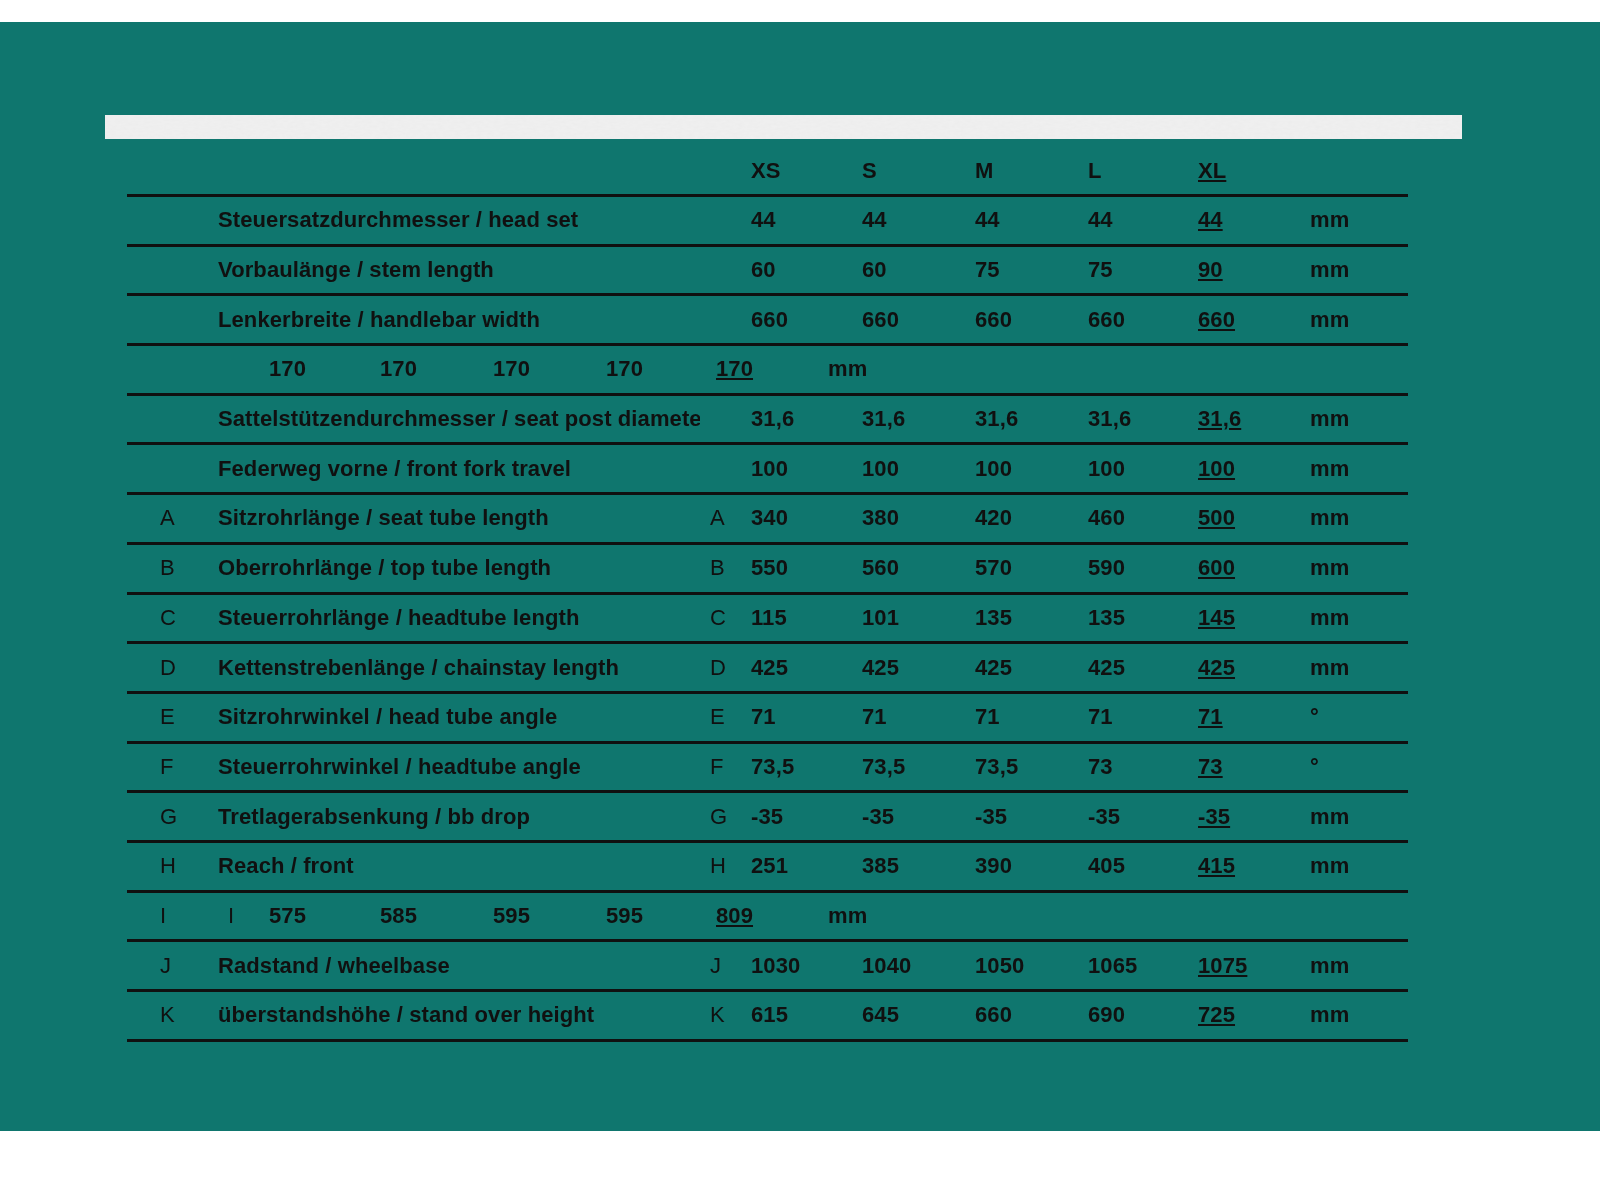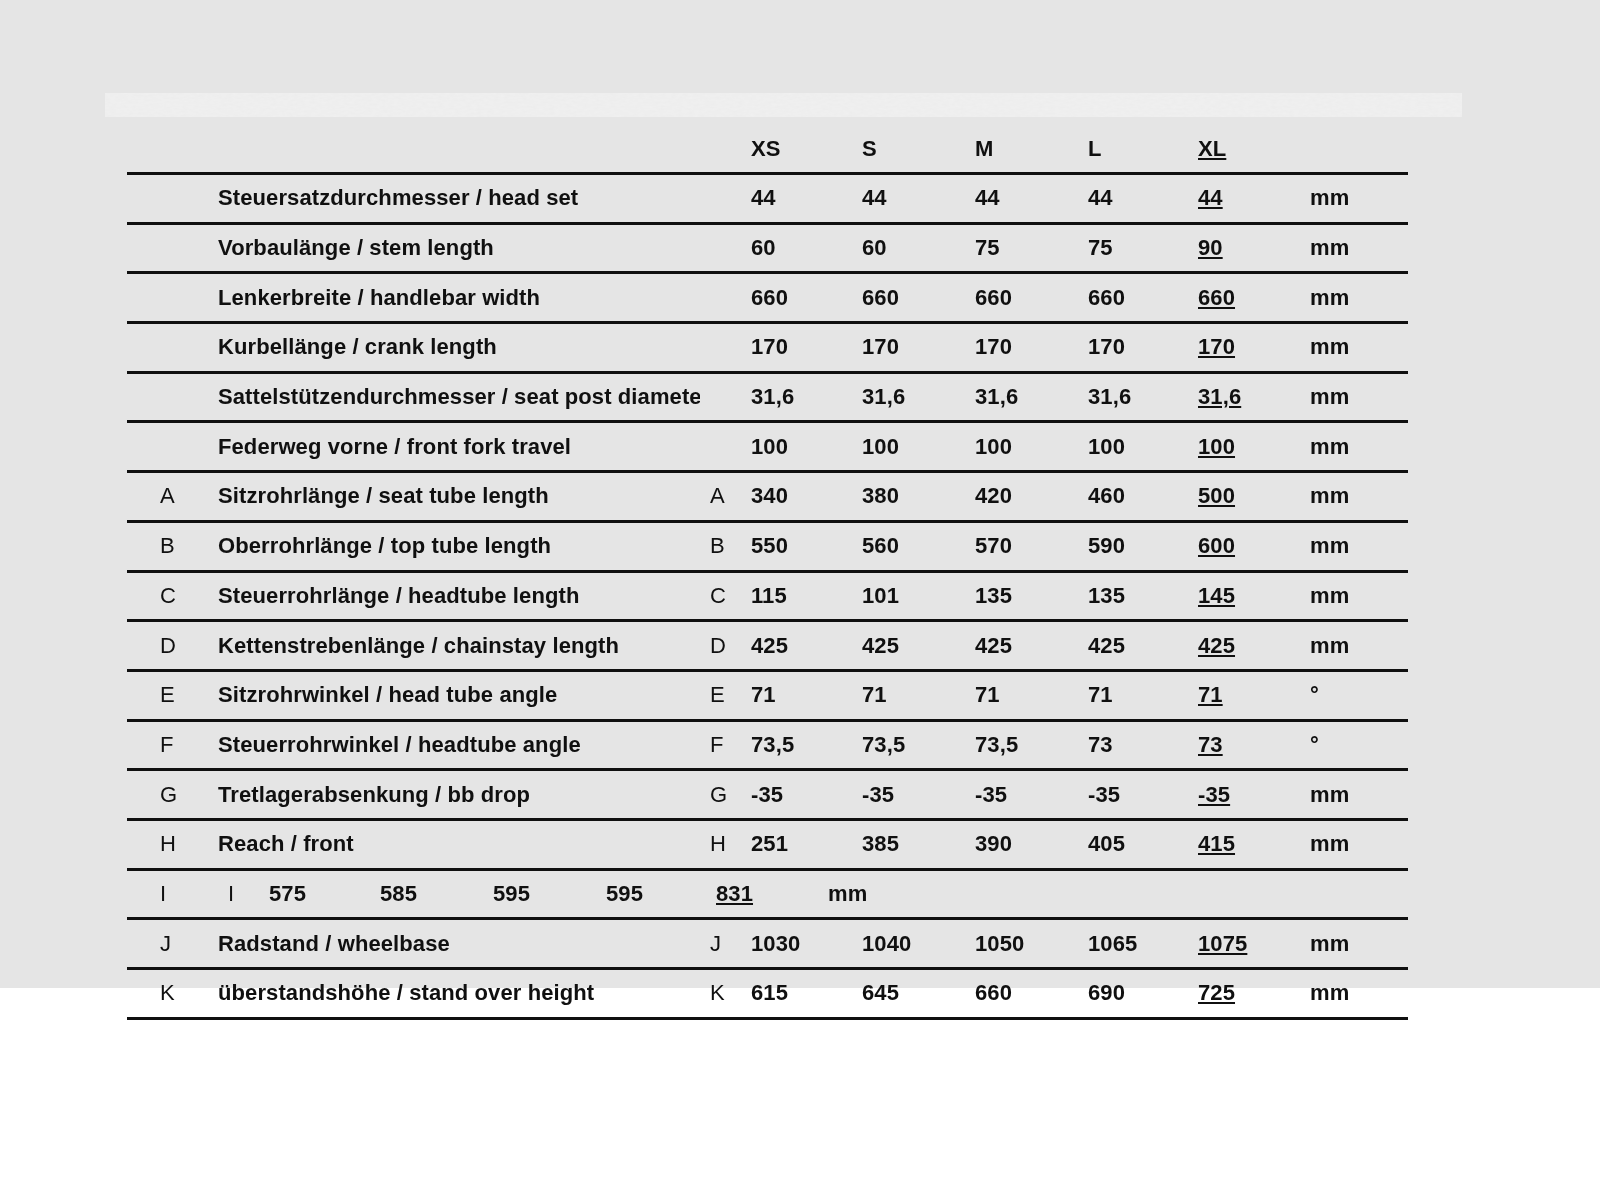--- a/index.html
+++ b/index.html
@@ -7,22 +7,23 @@
     padding: 0;
     background: #ffffff;
     width: 1600px;
     height: 1200px;
     overflow: hidden;
     font-family: "Liberation Sans", "DejaVu Sans", sans-serif;
   }
   .page {
     position: relative;
     width: 1600px;
-    height: 988px;
-    background: #e5e5e5;
+    height: 1109px;
+    background: #0f766e;
+    margin-top: 22px;
   }
   .noise-band {
     position: absolute;
     left: 105px;
     top: 93px;
     width: 1357px;
     height: 24px;
     background: #efefef;
     overflow: hidden;
   }
@@ -126,21 +127,20 @@
           <div class="cell c-letter2"></div>
           <div class="cell c-xs">660</div>
           <div class="cell c-s">660</div>
           <div class="cell c-m">660</div>
           <div class="cell c-l">660</div>
           <div class="cell c-xl">660</div>
           <div class="cell c-unit">mm</div>
         </div>
         <div class="t-row">
           <div class="cell c-letter"></div>
-          <div class="cell c-label">Kurbellänge / crank length</div>
           <div class="cell c-letter2"></div>
           <div class="cell c-xs">170</div>
           <div class="cell c-s">170</div>
           <div class="cell c-m">170</div>
           <div class="cell c-l">170</div>
           <div class="cell c-xl">170</div>
           <div class="cell c-unit">mm</div>
         </div>
         <div class="t-row">
           <div class="cell c-letter"></div>
@@ -252,21 +252,21 @@
           <div class="cell c-xl">415</div>
           <div class="cell c-unit">mm</div>
         </div>
         <div class="t-row">
           <div class="cell c-letter">I</div>
           <div class="cell c-letter2">I</div>
           <div class="cell c-xs">575</div>
           <div class="cell c-s">585</div>
           <div class="cell c-m">595</div>
           <div class="cell c-l">595</div>
-          <div class="cell c-xl">831</div>
+          <div class="cell c-xl">809</div>
           <div class="cell c-unit">mm</div>
         </div>
         <div class="t-row">
           <div class="cell c-letter">J</div>
           <div class="cell c-label">Radstand / wheelbase</div>
           <div class="cell c-letter2">J</div>
           <div class="cell c-xs">1030</div>
           <div class="cell c-s">1040</div>
           <div class="cell c-m">1050</div>
           <div class="cell c-l">1065</div>

